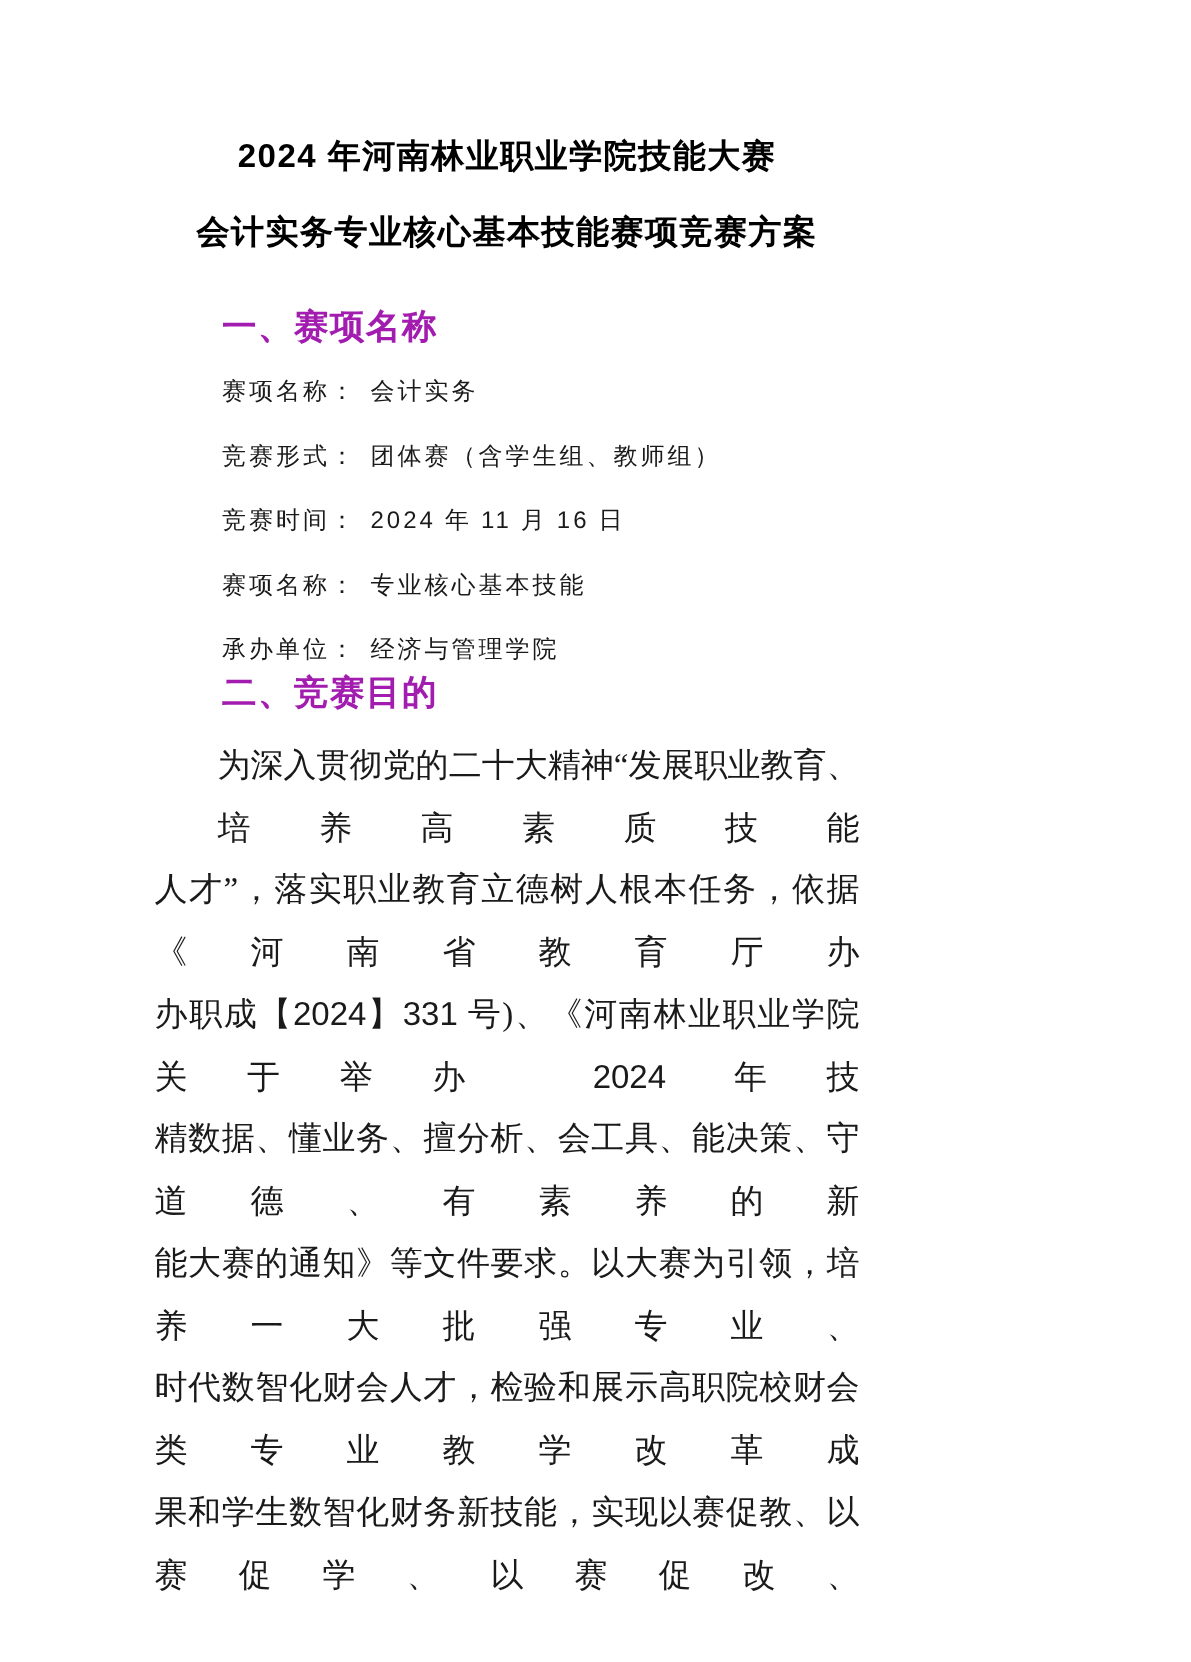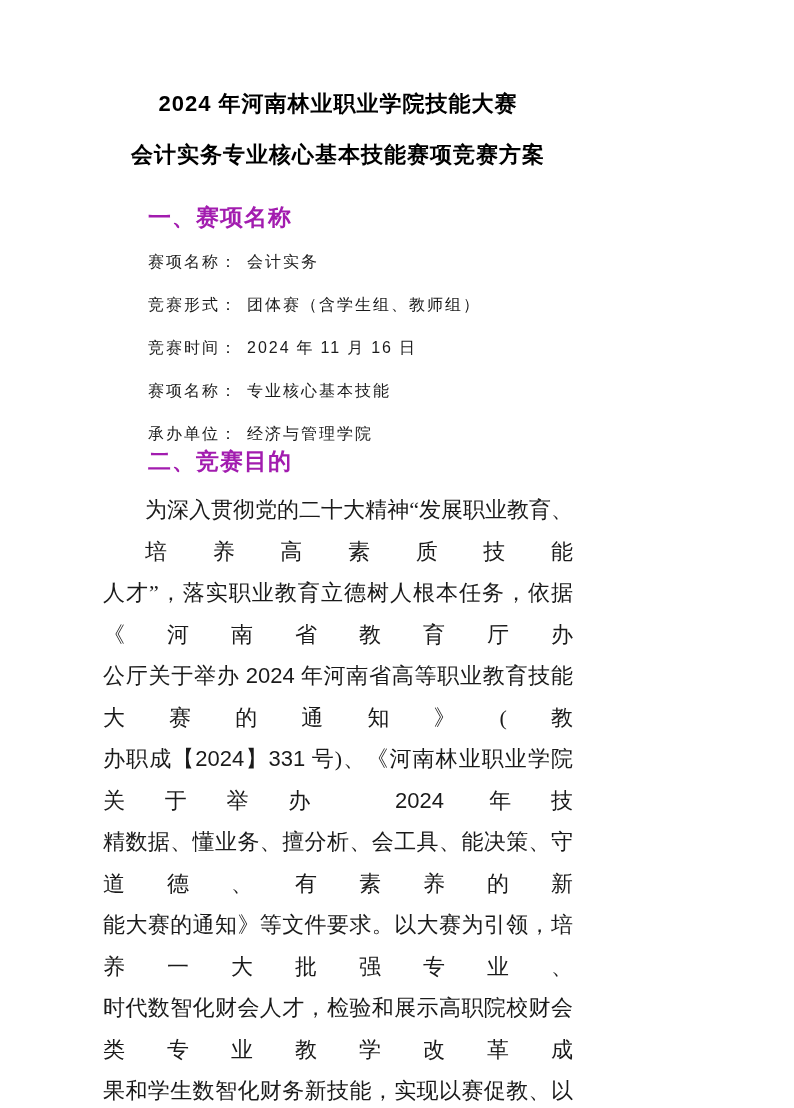--- a/index.html
+++ b/index.html
@@ -104,21 +104,20 @@
       <div class="info-row">
         <span class="field-label">承办单位：</span><span class="field-value">经济与管理学院</span>
       </div>
     </div>
 
     <div class="section-heading second">二、竞赛目的</div>
 
     <div class="paragraph">
       <div class="pline first">为深入贯彻党的二十大精神“发展职业教育、培养高素质技能</div>
       <div class="pline">人才”，落实职业教育立德树人根本任务，依据《河南省教育厅办</div>
-      <div class="pline">公厅关于举办 <span class="num">2024</span> 年河南省高等职业教育技能大赛的通知》(教</div>
       <div class="pline">办职成【<span class="num">2024</span>】<span class="num">331</span> 号)、《河南林业职业学院关于举办 <span class="num">2024</span> 年技</div>
       <div class="pline">精数据、懂业务、擅分析、会工具、能决策、守道德、有素养的新</div>
       <div class="pline">能大赛的通知》等文件要求。以大赛为引领，培养一大批强专业、</div>
       <div class="pline">时代数智化财会人才，检验和展示高职院校财会类专业教学改革成</div>
       <div class="pline">果和学生数智化财务新技能，实现以赛促教、以赛促学、以赛促改、</div>
 
     </div>
 
   </div>
 </div>

